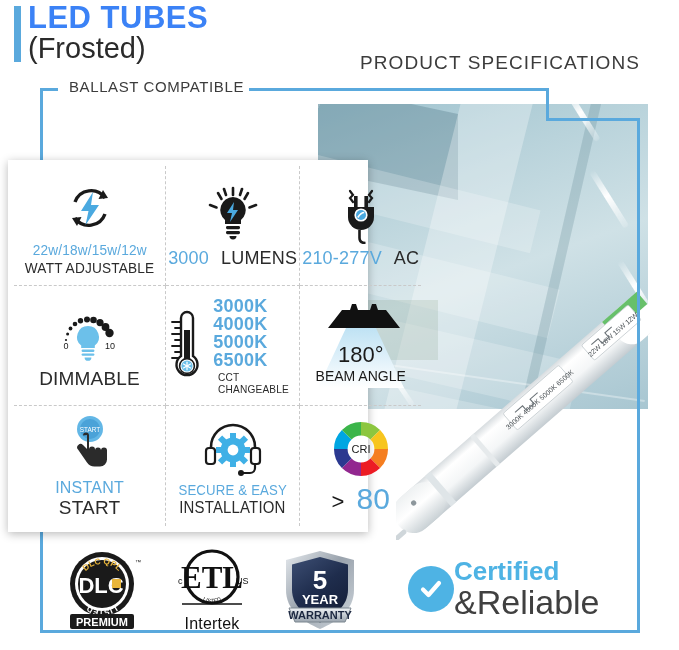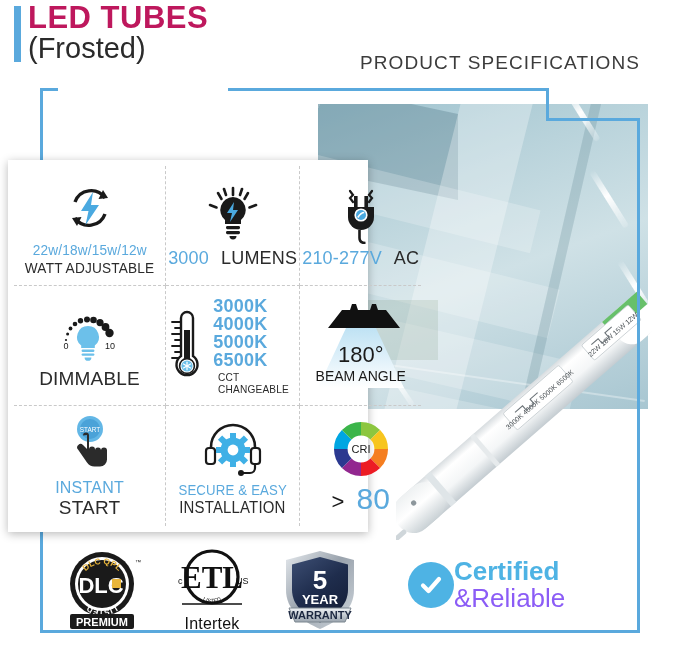--- a/index.html
+++ b/index.html
@@ -14,21 +14,21 @@
 
   
   .title-block { position:absolute; left:14px; top:2px; }
   .title-bar {
     position:absolute; left:0; top:4px;
     width:7px; height:56px; background:#5aa9dd;
   }
   .title-main {
     position:absolute; left:14px; top:0;
     font-size:31px; font-weight:bold; letter-spacing:.5px;
-    color:#be185d; line-height:1.05; white-space:nowrap;
+    color:#3b82f6; line-height:1.05; white-space:nowrap;
   }
   .title-sub {
     position:absolute; left:14px; top:31px;
     font-size:29px; color:#2b2b2b; line-height:1.05; white-space:nowrap;
   }
   .spec-header {
     position:absolute; left:360px; top:52px;
     font-size:19px; color:#3c3c3c; letter-spacing:1.1px; white-space:nowrap;
   }
 
@@ -101,21 +101,21 @@
   .etl-name { font-size:16px; color:#111; margin-top:1px; letter-spacing:.2px; }
   .warranty { width:80px; height:84px; position:relative; }
 
   .certified { position:absolute; left:408px; top:558px; display:flex; align-items:center; gap:0; }
   .check-circle {
     width:46px; height:46px; border-radius:50%; background:#4eb3e4;
     display:flex; align-items:center; justify-content:center; flex:none;
   }
   .cert-text { line-height:1.02; }
   .cert-1 { font-size:26px; font-weight:bold; color:#4eb3e4; }
-  .cert-2 { font-size:26px; color:#8b5cf6; }
+  .cert-2 { font-size:34px; color:#404040; }
 </style>
 </head>
 <body>
 
 <div class="stage">
 
   <div class="photo">
     <div class="dark" style="left:-10px;top:-6px;width:150px;height:86px;transform:skewY(12deg);"></div>
     <div class="slab" style="left:-20px;top:46px;width:250px;height:44px;transform:rotate(14deg);"></div>
     <div class="slab" style="left:-30px;top:118px;width:280px;height:50px;transform:rotate(14deg);"></div>
@@ -167,20 +167,21 @@
     </svg>
   </div>
 
   <div class="frame-left"></div>
   <div class="frame-bottom"></div>
   <div class="frame-right"></div>
   <div class="frame-top-a"></div>
   <div class="frame-top-b"></div>
   <div class="frame-tick"></div>
   <div class="frame-top-c"></div>
+  <div class="frame-label">BALLAST COMPATIBLE</div>
 
   <div class="title-block">
     <div class="title-bar"></div>
     <div class="title-main">LED TUBES</div>
     <div class="title-sub">(Frosted)</div>
   </div>
   <div class="spec-header">PRODUCT SPECIFICATIONS</div>
 
   <div class="card">
     <div class="grid">

